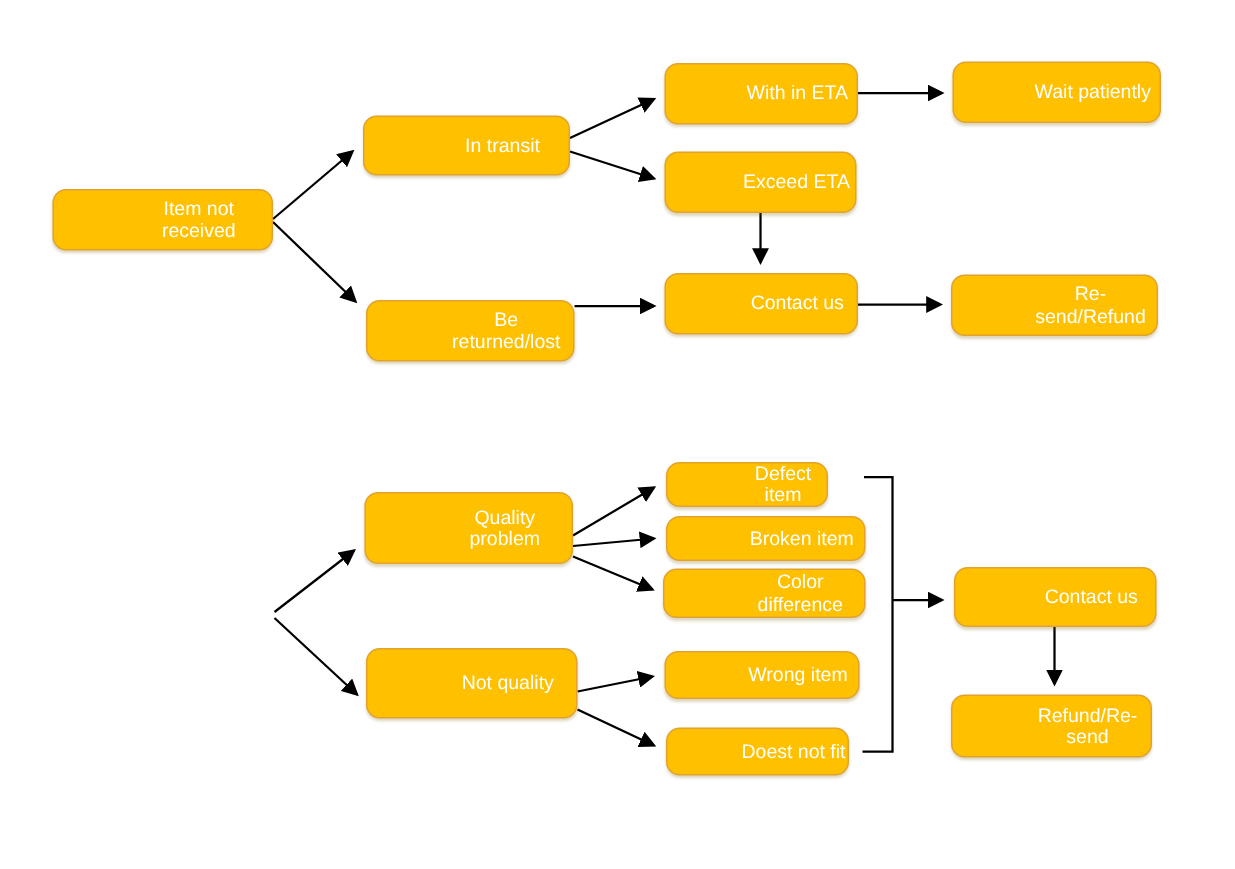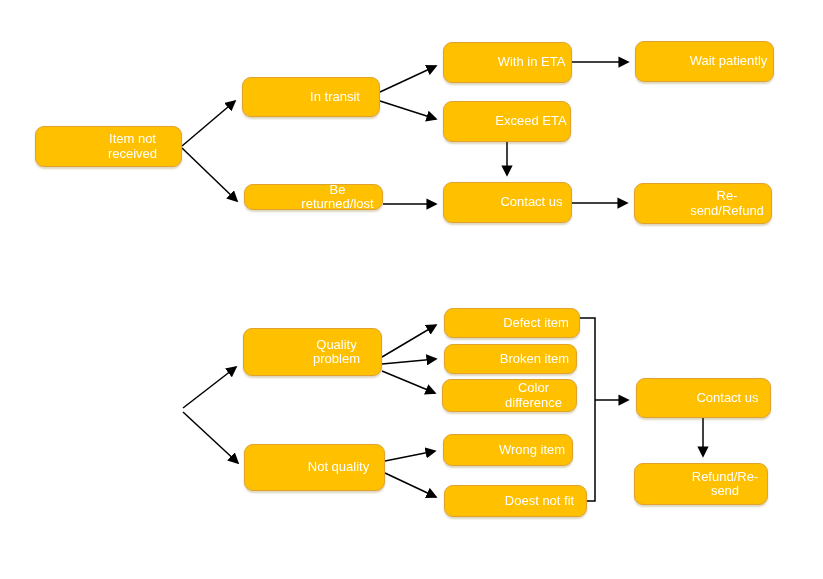--- a/index.html
+++ b/index.html
@@ -51,30 +51,30 @@
     <line x1="382" y1="371" x2="435" y2="393" marker-end="url(#arrow)"></line>
     <line x1="385" y1="461" x2="435" y2="451" marker-end="url(#arrow)"></line>
     <line x1="385" y1="473" x2="436" y2="497" marker-end="url(#arrow)"></line>
     <polyline points="576,318 595,318 595,501 575,501"></polyline>
     <line x1="595" y1="400" x2="628" y2="400" marker-end="url(#arrow)"></line>
     <line x1="703" y1="418" x2="703" y2="456" marker-end="url(#arrow)"></line>
   </svg>
 
   <div class="node" style="left:35px;top:126px;width:147px;height:41px">Item not received</div>
   <div class="node" style="left:242px;top:77px;width:138px;height:40px">In transit</div>
-  <div class="node" style="left:244px;top:184px;width:139px;height:26px">Be returned/lost</div>
+  <div class="node" style="left:244px;top:200px;width:139px;height:41px">Be returned/lost</div>
   <div class="node" style="left:443px;top:42px;width:129px;height:41px">With in ETA</div>
   <div class="node" style="left:443px;top:101px;width:128px;height:41px">Exceed ETA</div>
   <div class="node" style="left:635px;top:41px;width:139px;height:41px">Wait patiently</div>
   <div class="node" style="left:443px;top:182px;width:129px;height:41px">Contact us</div>
   <div class="node" style="left:634px;top:183px;width:138px;height:41px">Re-send/Refund</div>
 
   <div class="node" style="left:243px;top:328px;width:139px;height:48px">Quality problem</div>
-  <div class="node" style="left:244px;top:444px;width:141px;height:47px">Not quality</div>
-  <div class="node" style="left:444px;top:308px;width:136px;height:30px">Defect item</div>
+  <div class="node" style="left:244px;top:432px;width:141px;height:47px">Not quality</div>
+  <div class="node" style="left:444px;top:308px;width:108px;height:30px">Defect item</div>
   <div class="node" style="left:444px;top:344px;width:133px;height:30px">Broken item</div>
   <div class="node" style="left:442px;top:379px;width:135px;height:33px">Color difference</div>
   <div class="node" style="left:443px;top:434px;width:130px;height:32px">Wrong item</div>
-  <div class="node" style="left:444px;top:485px;width:143px;height:32px">Doest not fit</div>
+  <div class="node" style="left:444px;top:485px;width:122px;height:32px">Doest not fit</div>
   <div class="node" style="left:636px;top:378px;width:135px;height:40px">Contact us</div>
   <div class="node" style="left:634px;top:463px;width:134px;height:42px">Refund/Re-send</div>
 
 </div>
 
 </body></html>

